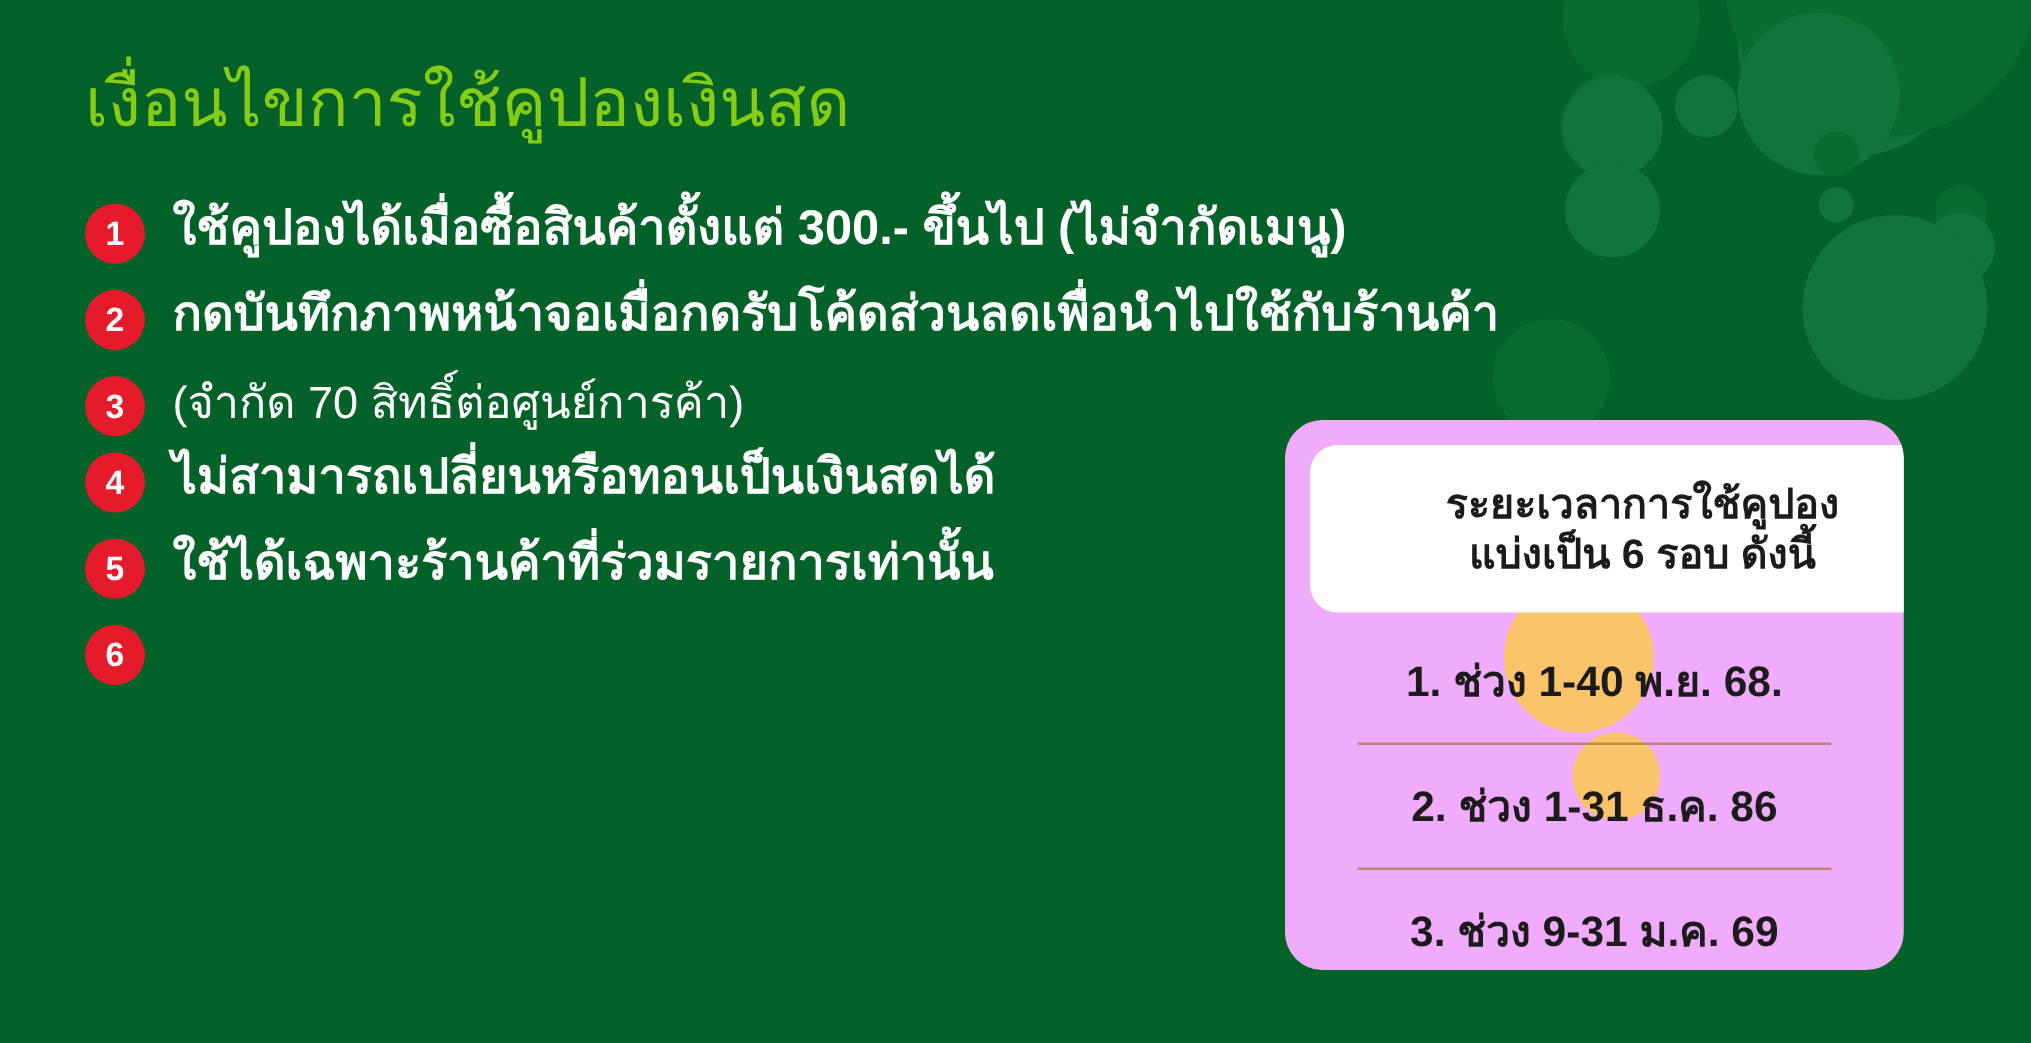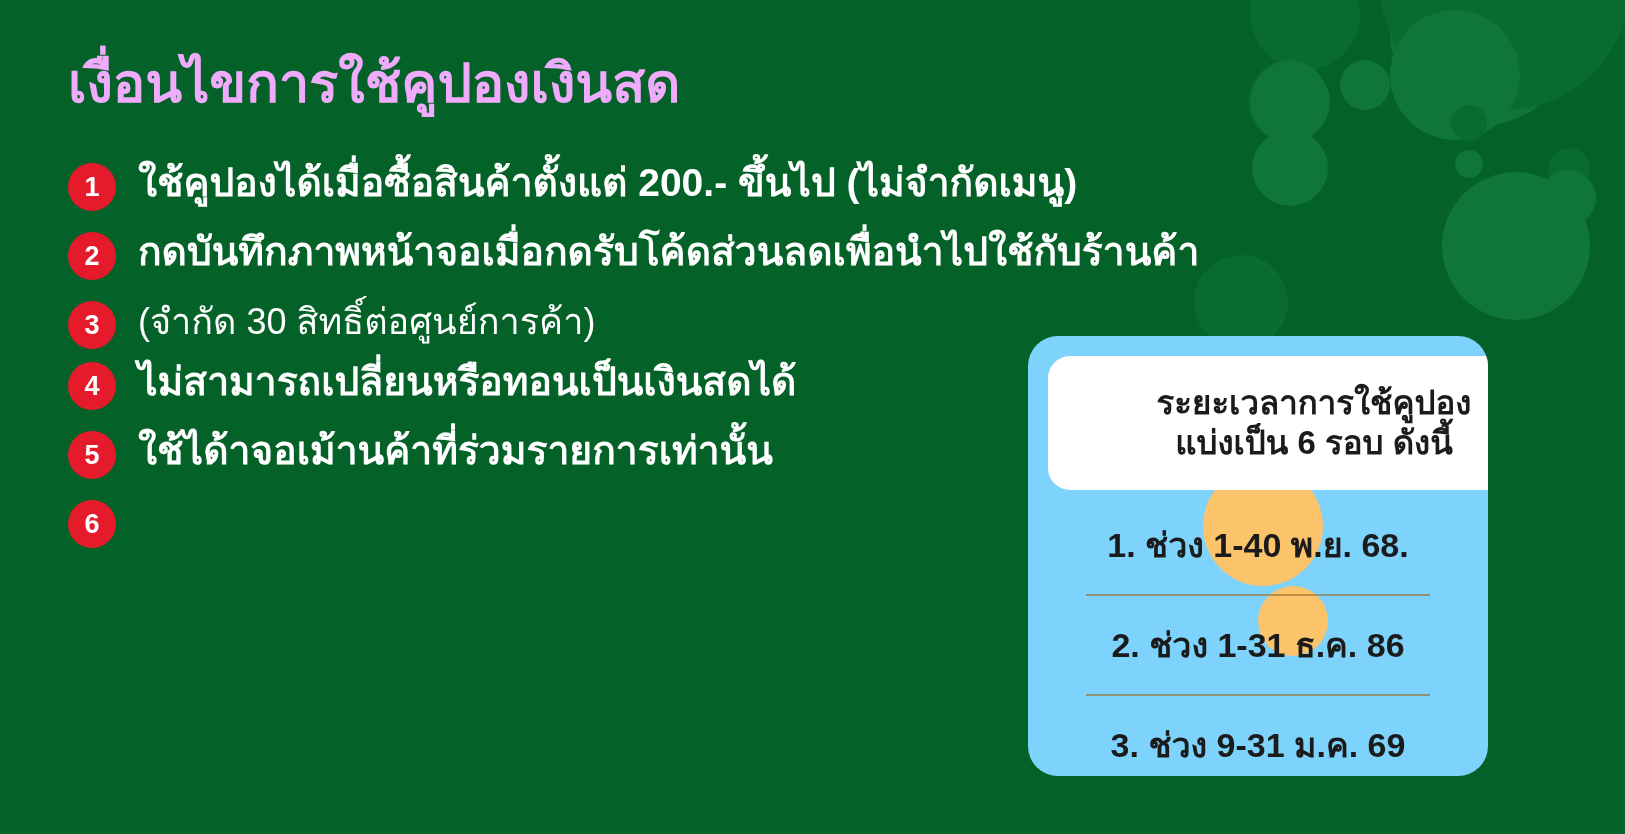--- a/index.html
+++ b/index.html
@@ -32,23 +32,23 @@
     left: 0;
     top: 0;
     width: 1030px;
     height: 834px;
   }
 
   .page-title {
     position: absolute;
     left: 68px;
     top: 52px;
-    color: #f0abfc;
+    color: #84cc16;
     font-size: 54px;
-    font-weight: bold;
+    font-weight: normal;
     letter-spacing: 0px;
     line-height: 1.15;
     white-space: nowrap;
   }
 
   .cond-list {
     position: absolute;
     left: 68px;
     top: 160px;
     width: 950px;
@@ -93,23 +93,23 @@
     line-height: 1.2;
     white-space: nowrap;
     margin-top: 2px;
   }
 
   
   .period-card {
     position: absolute;
     left: 1028px;
     top: 336px;
-    width: 460px;
+    width: 495px;
     height: 440px;
-    background: #7dd3fc;
+    background: #f0abfc;
     border-radius: 30px;
     overflow: hidden;
   }
   .card-bokeh {
     position: absolute;
     border-radius: 50%;
     background: #fbc46a;
     pointer-events: none;
   }
 
@@ -183,49 +183,49 @@
 
   <div class="left-col">
 
     <div class="page-title">เงื่อนไขการใช้คูปองเงินสด</div>
 
     <div class="cond-list">
 
       <div class="cond-item">
         <div class="badge">1</div>
         <div class="cond-body">
-          <div class="cond-text">ใช้คูปองได้เมื่อซื้อสินค้าตั้งแต่ 200.- ขึ้นไป (ไม่จำกัดเมนู)</div>
+          <div class="cond-text">ใช้คูปองได้เมื่อซื้อสินค้าตั้งแต่ 300.- ขึ้นไป (ไม่จำกัดเมนู)</div>
         </div>
       </div>
 
       <div class="cond-item">
         <div class="badge">2</div>
         <div class="cond-body">
           <div class="cond-text">กดบันทึกภาพหน้าจอเมื่อกดรับโค้ดส่วนลดเพื่อนำไปใช้กับร้านค้า</div>
         </div>
       </div>
 
       <div class="cond-item compact">
         <div class="badge">3</div>
         <div class="cond-body">
-          <div class="cond-sub">(จำกัด 30 สิทธิ์ต่อศูนย์การค้า)</div>
+          <div class="cond-sub">(จำกัด 70 สิทธิ์ต่อศูนย์การค้า)</div>
         </div>
       </div>
 
       <div class="cond-item">
         <div class="badge">4</div>
         <div class="cond-body">
           <div class="cond-text">ไม่สามารถเปลี่ยนหรือทอนเป็นเงินสดได้</div>
         </div>
       </div>
 
       <div class="cond-item">
         <div class="badge">5</div>
         <div class="cond-body">
-          <div class="cond-text">ใช้ได้าจอเม้านค้าที่ร่วมรายการเท่านั้น</div>
+          <div class="cond-text">ใช้ได้เฉพาะร้านค้าที่ร่วมรายการเท่านั้น</div>
         </div>
       </div>
 
       <div class="cond-item">
         <div class="badge">6</div>
       </div>
 
     </div>
   </div>
 

